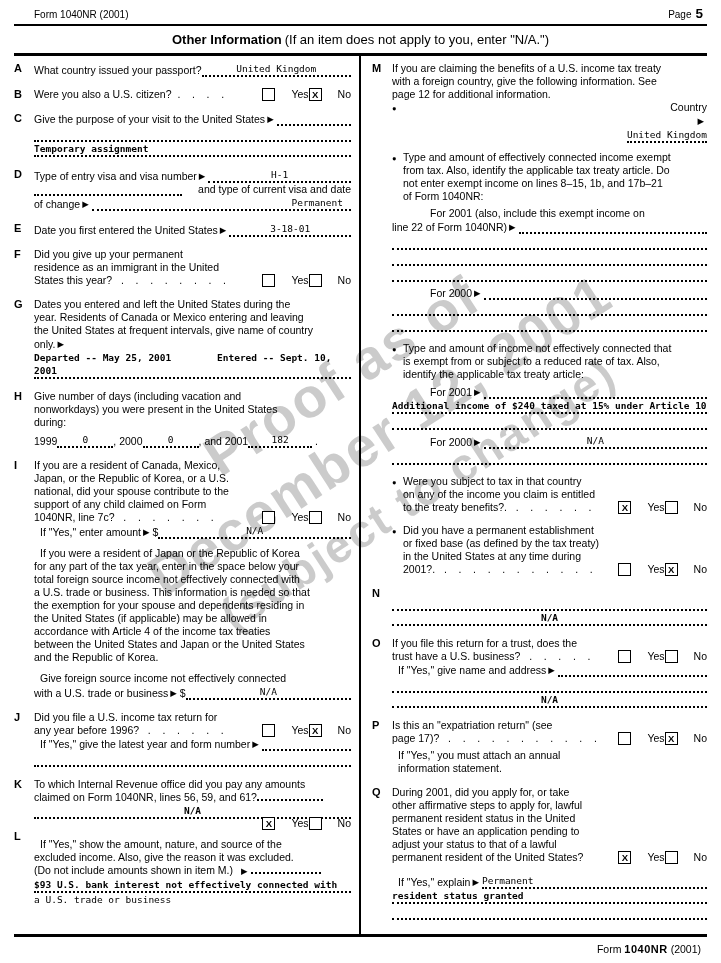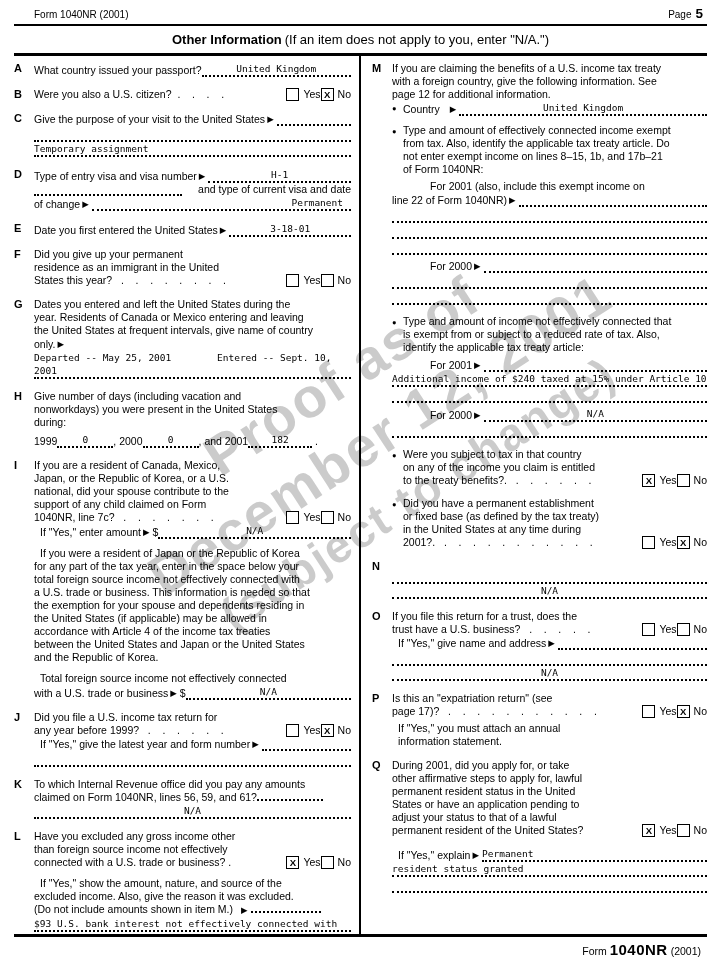--- a/index.html
+++ b/index.html
@@ -27,41 +27,41 @@
   .col-r{flex:1;padding:6px 0 0 11px;box-sizing:border-box;min-width:0;}
   
   .item{display:flex;margin-bottom:11px;}
   .il{width:20px;flex:none;font-weight:bold;font-size:11px;}
   .ib{flex:1;min-width:0;position:relative;}
   .pre{white-space:pre-line;}
   .qrow{position:relative;}
   .cbg{position:absolute;right:0;bottom:0;display:flex;align-items:center;}
   .cb{width:11px;height:11px;border:1.6px solid #000;display:inline-flex;align-items:center;justify-content:center;
       margin-right:4px;flex:none;background:#fff;}
-  .cb + .cbl{margin-right:0;}
+  .cb + .cbl{margin-right:0;margin-left:12px;}
   .cbl{margin-right:16px;}
   .cbg .cbl:last-child{margin-right:0;}
   .mark{font-size:9.5px;font-weight:bold;line-height:1;}
   .fl{display:flex;align-items:flex-end;}
   .fill{flex:1;border-bottom:2px dotted #000;min-width:18px;}
   .dseg{display:inline-block;border-bottom:2px dotted #000;vertical-align:baseline;}
   .w56{width:56px;} .w64{width:64px;} .w66{width:66px;} .w70{width:70px;} .w148{width:148px;}
   .dotline{border-bottom:2px dotted #000;height:14px;}
-  .ansline{border-bottom:2px dotted #000;min-height:13px;}
+  .ansline{border-bottom:2px dotted #000;min-height:13px;font-weight:bold;}
   .ans{font-family:"DejaVu Sans Mono",monospace;font-size:9.5px;white-space:pre-wrap;}
   .ctr{text-align:center;} .rgt{text-align:right;padding-right:8px;}
   .arrow{flex:none;} .arrow::before{content:"\25B6";font-size:8.5px;padding:0 3px 0 2px;display:inline-block;}
-  .blt{padding-left:11px;position:relative;}
+  .blt{padding-left:11px;position:relative;flex-direction:column;}
   .blt::before{content:"\25CF";position:absolute;left:0;top:1px;font-size:7.5px;}
   .ind{padding-left:38px;} .ind6{padding-left:6px;} .ti6{text-indent:6px;}
   .ldr{white-space:pre;}
   .mt4{margin-top:4px;} .mt8{margin-top:8px;} .mt10{margin-top:10px;}
   
   .ftr{text-align:right;padding:6px 20px 0 0;font-size:10.5px;}
-  .ftr .fnum{font-weight:bold;font-size:15px;letter-spacing:0.5px;}
+  .ftr .fnum{font-weight:bold;font-size:11px;letter-spacing:0.5px;}
 </style>
 </head>
 <body>
 
 <div class="page">
 
   <div class="wm">
     <div class="l1">Proof as of</div>
     <div class="l2">December 12, 2001</div>
     <div class="l3">(subject to change)</div>
@@ -237,37 +237,37 @@
 for any part of the tax year, enter in the space below your
 total foreign source income not effectively connected with
 a U.S. trade or business. This information is needed so that
 the exemption for your spouse and dependents residing in
 the United States (if applicable) may be allowed in
 accordance with Article 4 of the income tax treaties
 between the United States and Japan or the United States
 and the Republic of Korea.</span>
             </div>
             <div class="ti6 mt8">
-              <span class="pre">Total foreign source income not effectively connected</span>
+              <span class="pre">Give foreign source income not effectively connected</span>
             </div>
             <div class="fl">
               <span>with a U.S. trade or business</span>
               <span class="arrow"></span>
               <span>$</span>
               <span class="fill ans ctr">N/A</span>
             </div>
           </div>
         </div>
 
         <div class="item">
           <div class="il">J</div>
           <div class="ib">
             <div class="qrow">
               <span class="pre">Did you file a U.S. income tax return for
-any year before 1999?</span><span class="ldr">   .    .    .    .    .    .</span>
+any year before 1996?</span><span class="ldr">   .    .    .    .    .    .</span>
               <span class="cbg">
                 <span class="cb">
                     <span class="mark"></span>
                   </span>
                   <span class="cbl">Yes</span>
                 <span class="cb">
                     <span class="mark">X</span>
                   </span>
                   <span class="cbl">No</span>
               </span>
@@ -289,23 +289,20 @@
 claimed on Form 1040NR, lines 56, 59, and 61?</span><span class="dseg w66"></span>
             </div>
             <div class="ansline ans ctr">N/A</div>
           </div>
         </div>
 
         <div class="item">
           <div class="il">L</div>
           <div class="ib">
             <div class="qrow">
-              <span class="pre">Have you excluded any gross income other
-than foreign source income not effectively
-connected with a U.S. trade or business? .</span>
               <span class="cbg">
                 <span class="cb">
                     <span class="mark">X</span>
                   </span>
                   <span class="cbl">Yes</span>
                 <span class="cb">
                     <span class="mark"></span>
                   </span>
                   <span class="cbl">No</span>
               </span>

